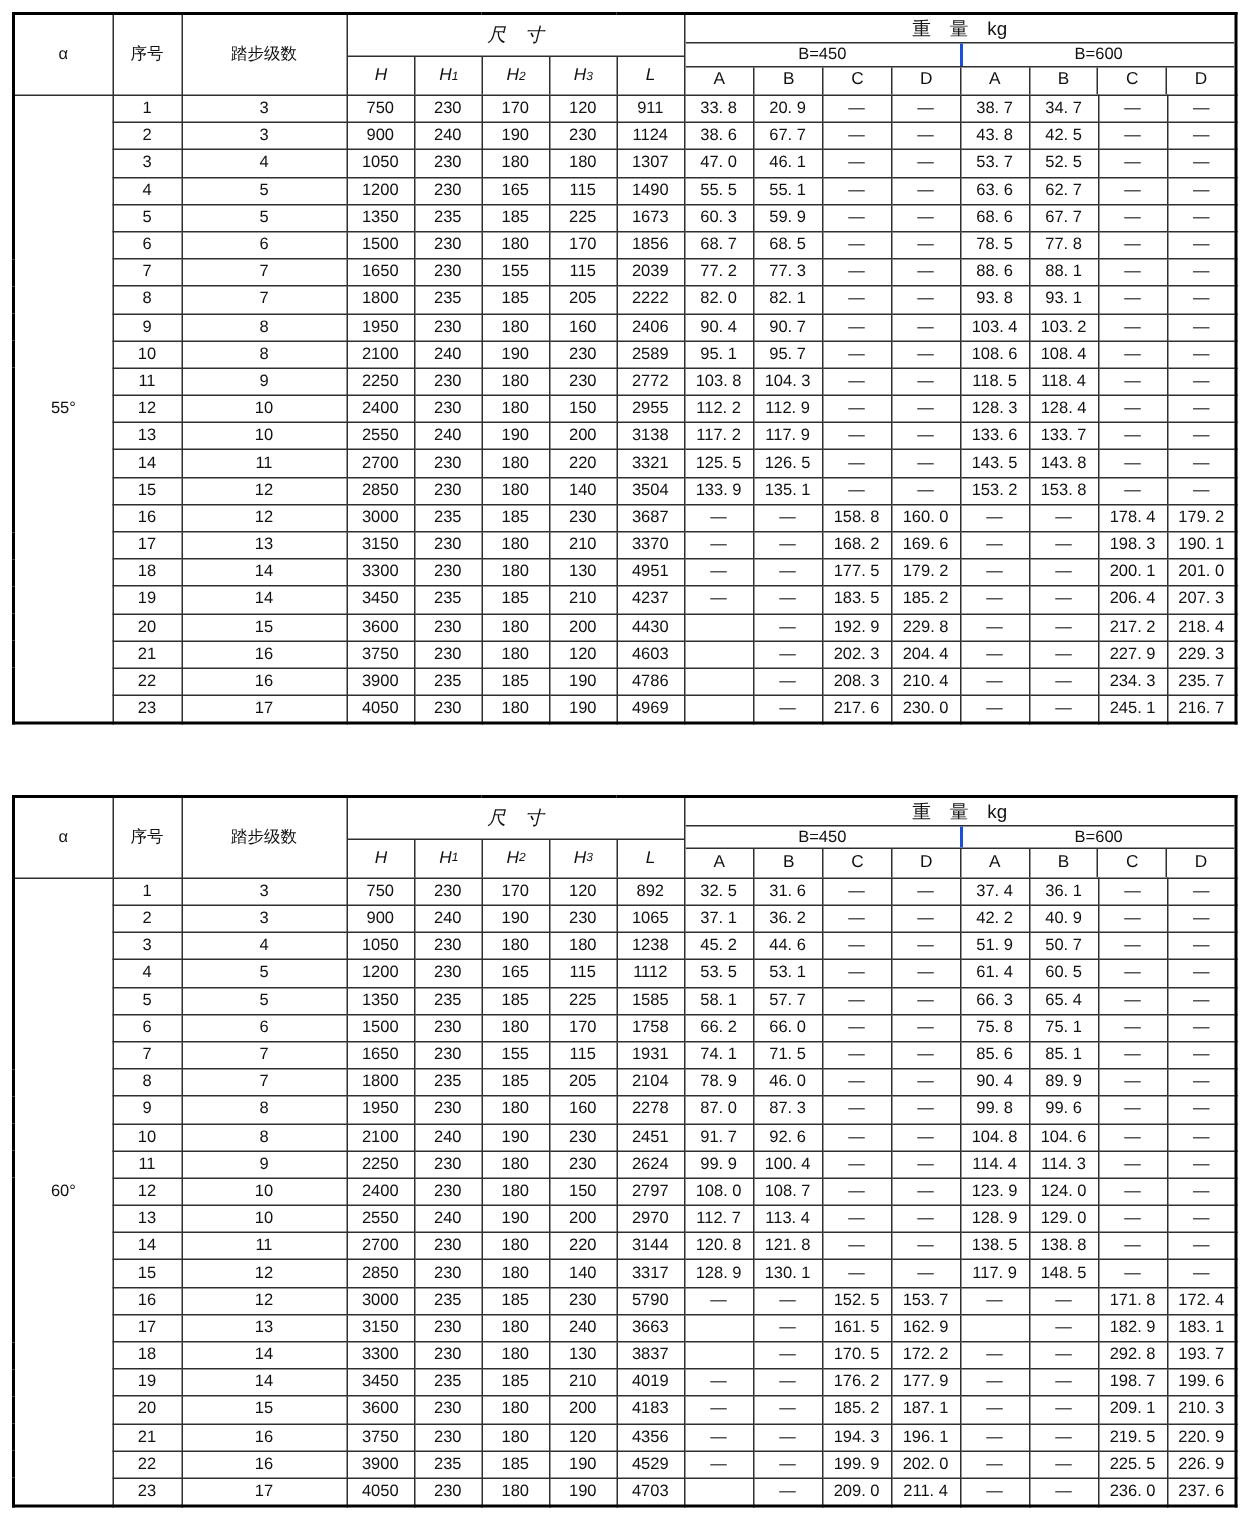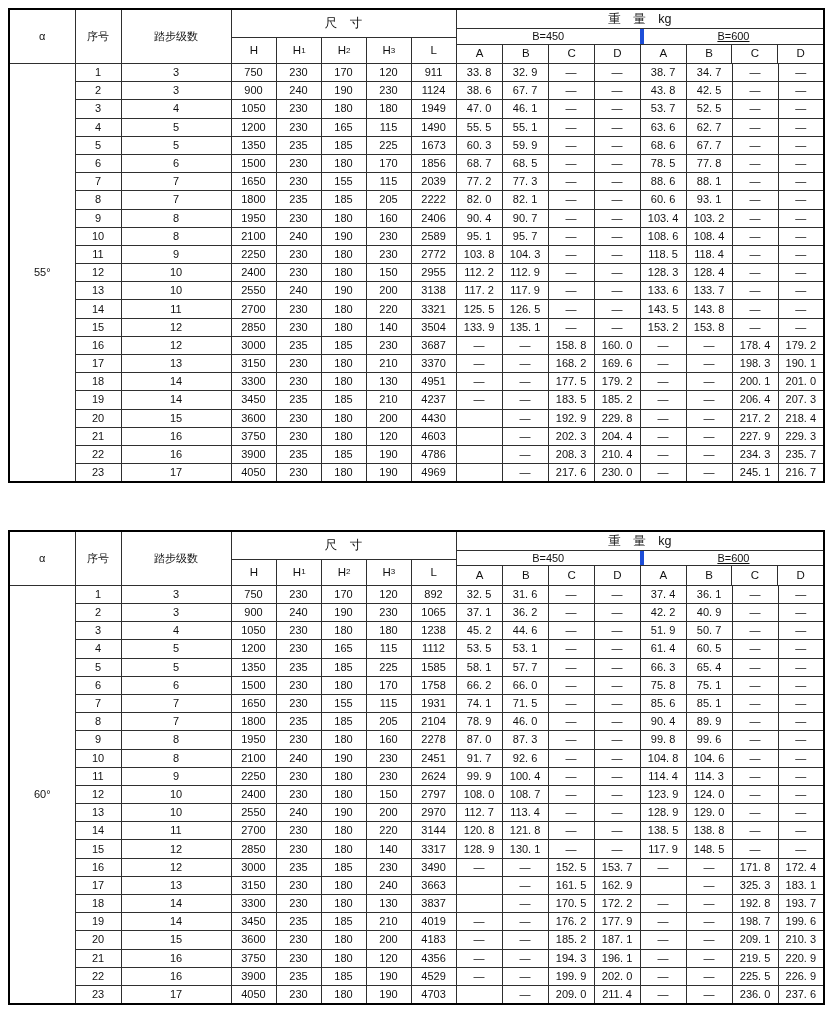--- a/index.html
+++ b/index.html
@@ -32,39 +32,39 @@
     line-height: 1;
     overflow: hidden;
     white-space: nowrap;
   }
   thead tr { height: 53px; }
   tbody tr { height: 18.2px; }
   th.group { padding: 0; }
   .hdr-cjk { font-size: 12.5px; }
   .alpha-cell { font-size: 12px; }
   
-  .dims-grid { display: grid; grid-template-rows: 28px 25px; height: 100%; }
+  .dims-grid { display: grid; grid-template-rows: 28px 25px; height: 100%; font-style: italic; }
   .dims-title {
     display: flex; align-items: center; justify-content: center;
     border-bottom: 1px solid #2f2f2f; font-size: 12.5px;
   }
   .dims-cols { display: grid; grid-template-columns: repeat(5, 1fr); }
   .dims-cols span {
     display: flex; align-items: center; justify-content: center; font-size: 11.5px;
   }
   .dims-cols span + span { border-left: 1px solid #2f2f2f; }
   .dims-cols sub { font-size: 8px; line-height: 0; }
   .w-grid { display: grid; grid-template-rows: 19px 15.5px 18.5px; height: 100%; }
   .w-title {
     display: flex; align-items: center; justify-content: center;
     border-bottom: 1px solid #2f2f2f; font-size: 12.5px;
   }
   .w-sub { display: grid; grid-template-columns: repeat(2, 1fr); border-bottom: 1px solid #2f2f2f; }
   .w-sub div { display: flex; align-items: center; justify-content: center; font-size: 11px; }
-  .w-sub div + div { border-left: 4px solid #1d4ed8; text-decoration: underline; }
+  .w-sub div + div { border-left: 2px solid #1d4ed8; }
   .w-cols { display: grid; grid-template-columns: repeat(8, 1fr); }
   .w-cols span { display: flex; align-items: center; justify-content: center; font-size: 11.5px; }
   .w-cols span + span { border-left: 1px solid #2f2f2f; }
 </style>
 </head>
 <body>
 
 <div class="page">
 
   <table class="spec">
@@ -128,21 +128,21 @@
         <tr>
           <td rowspan="23" class="alpha-cell">55°</td>
           <td>1</td>
           <td>3</td>
           <td>750</td>
           <td>230</td>
           <td>170</td>
           <td>120</td>
           <td>911</td>
           <td>33. 8</td>
-          <td>32. 9</td>
+          <td>20. 9</td>
           <td>—</td>
           <td>—</td>
           <td>38. 7</td>
           <td>34. 7</td>
           <td>—</td>
           <td>—</td>
         </tr>
         <tr>
           <td>2</td>
           <td>3</td>
@@ -160,21 +160,21 @@
           <td>—</td>
           <td>—</td>
         </tr>
         <tr>
           <td>3</td>
           <td>4</td>
           <td>1050</td>
           <td>230</td>
           <td>180</td>
           <td>180</td>
-          <td>1949</td>
+          <td>1307</td>
           <td>47. 0</td>
           <td>46. 1</td>
           <td>—</td>
           <td>—</td>
           <td>53. 7</td>
           <td>52. 5</td>
           <td>—</td>
           <td>—</td>
         </tr>
         <tr>
@@ -250,21 +250,21 @@
           <td>7</td>
           <td>1800</td>
           <td>235</td>
           <td>185</td>
           <td>205</td>
           <td>2222</td>
           <td>82. 0</td>
           <td>82. 1</td>
           <td>—</td>
           <td>—</td>
-          <td>60. 6</td>
+          <td>93. 8</td>
           <td>93. 1</td>
           <td>—</td>
           <td>—</td>
         </tr>
         <tr>
           <td>9</td>
           <td>8</td>
           <td>1950</td>
           <td>230</td>
           <td>180</td>
@@ -834,21 +834,21 @@
           <td>—</td>
           <td>—</td>
         </tr>
         <tr>
           <td>16</td>
           <td>12</td>
           <td>3000</td>
           <td>235</td>
           <td>185</td>
           <td>230</td>
-          <td>3490</td>
+          <td>5790</td>
           <td>—</td>
           <td>—</td>
           <td>152. 5</td>
           <td>153. 7</td>
           <td>—</td>
           <td>—</td>
           <td>171. 8</td>
           <td>172. 4</td>
         </tr>
         <tr>
@@ -858,38 +858,38 @@
           <td>230</td>
           <td>180</td>
           <td>240</td>
           <td>3663</td>
           <td></td>
           <td>—</td>
           <td>161. 5</td>
           <td>162. 9</td>
           <td></td>
           <td>—</td>
-          <td>325. 3</td>
+          <td>182. 9</td>
           <td>183. 1</td>
         </tr>
         <tr>
           <td>18</td>
           <td>14</td>
           <td>3300</td>
           <td>230</td>
           <td>180</td>
           <td>130</td>
           <td>3837</td>
           <td></td>
           <td>—</td>
           <td>170. 5</td>
           <td>172. 2</td>
           <td>—</td>
           <td>—</td>
-          <td>192. 8</td>
+          <td>292. 8</td>
           <td>193. 7</td>
         </tr>
         <tr>
           <td>19</td>
           <td>14</td>
           <td>3450</td>
           <td>235</td>
           <td>185</td>
           <td>210</td>
           <td>4019</td>

